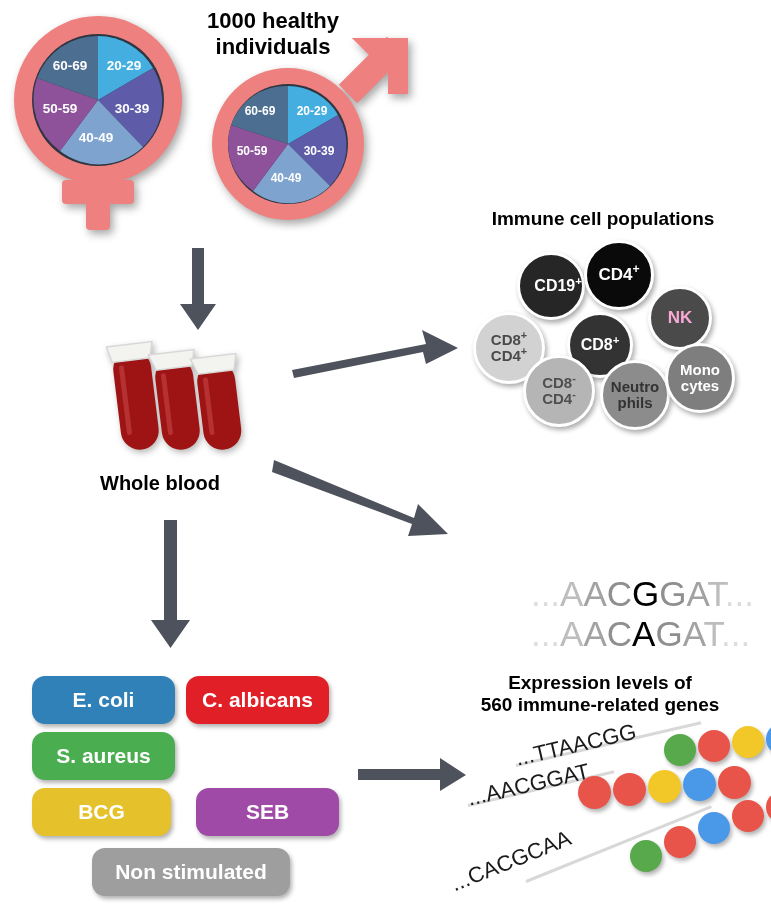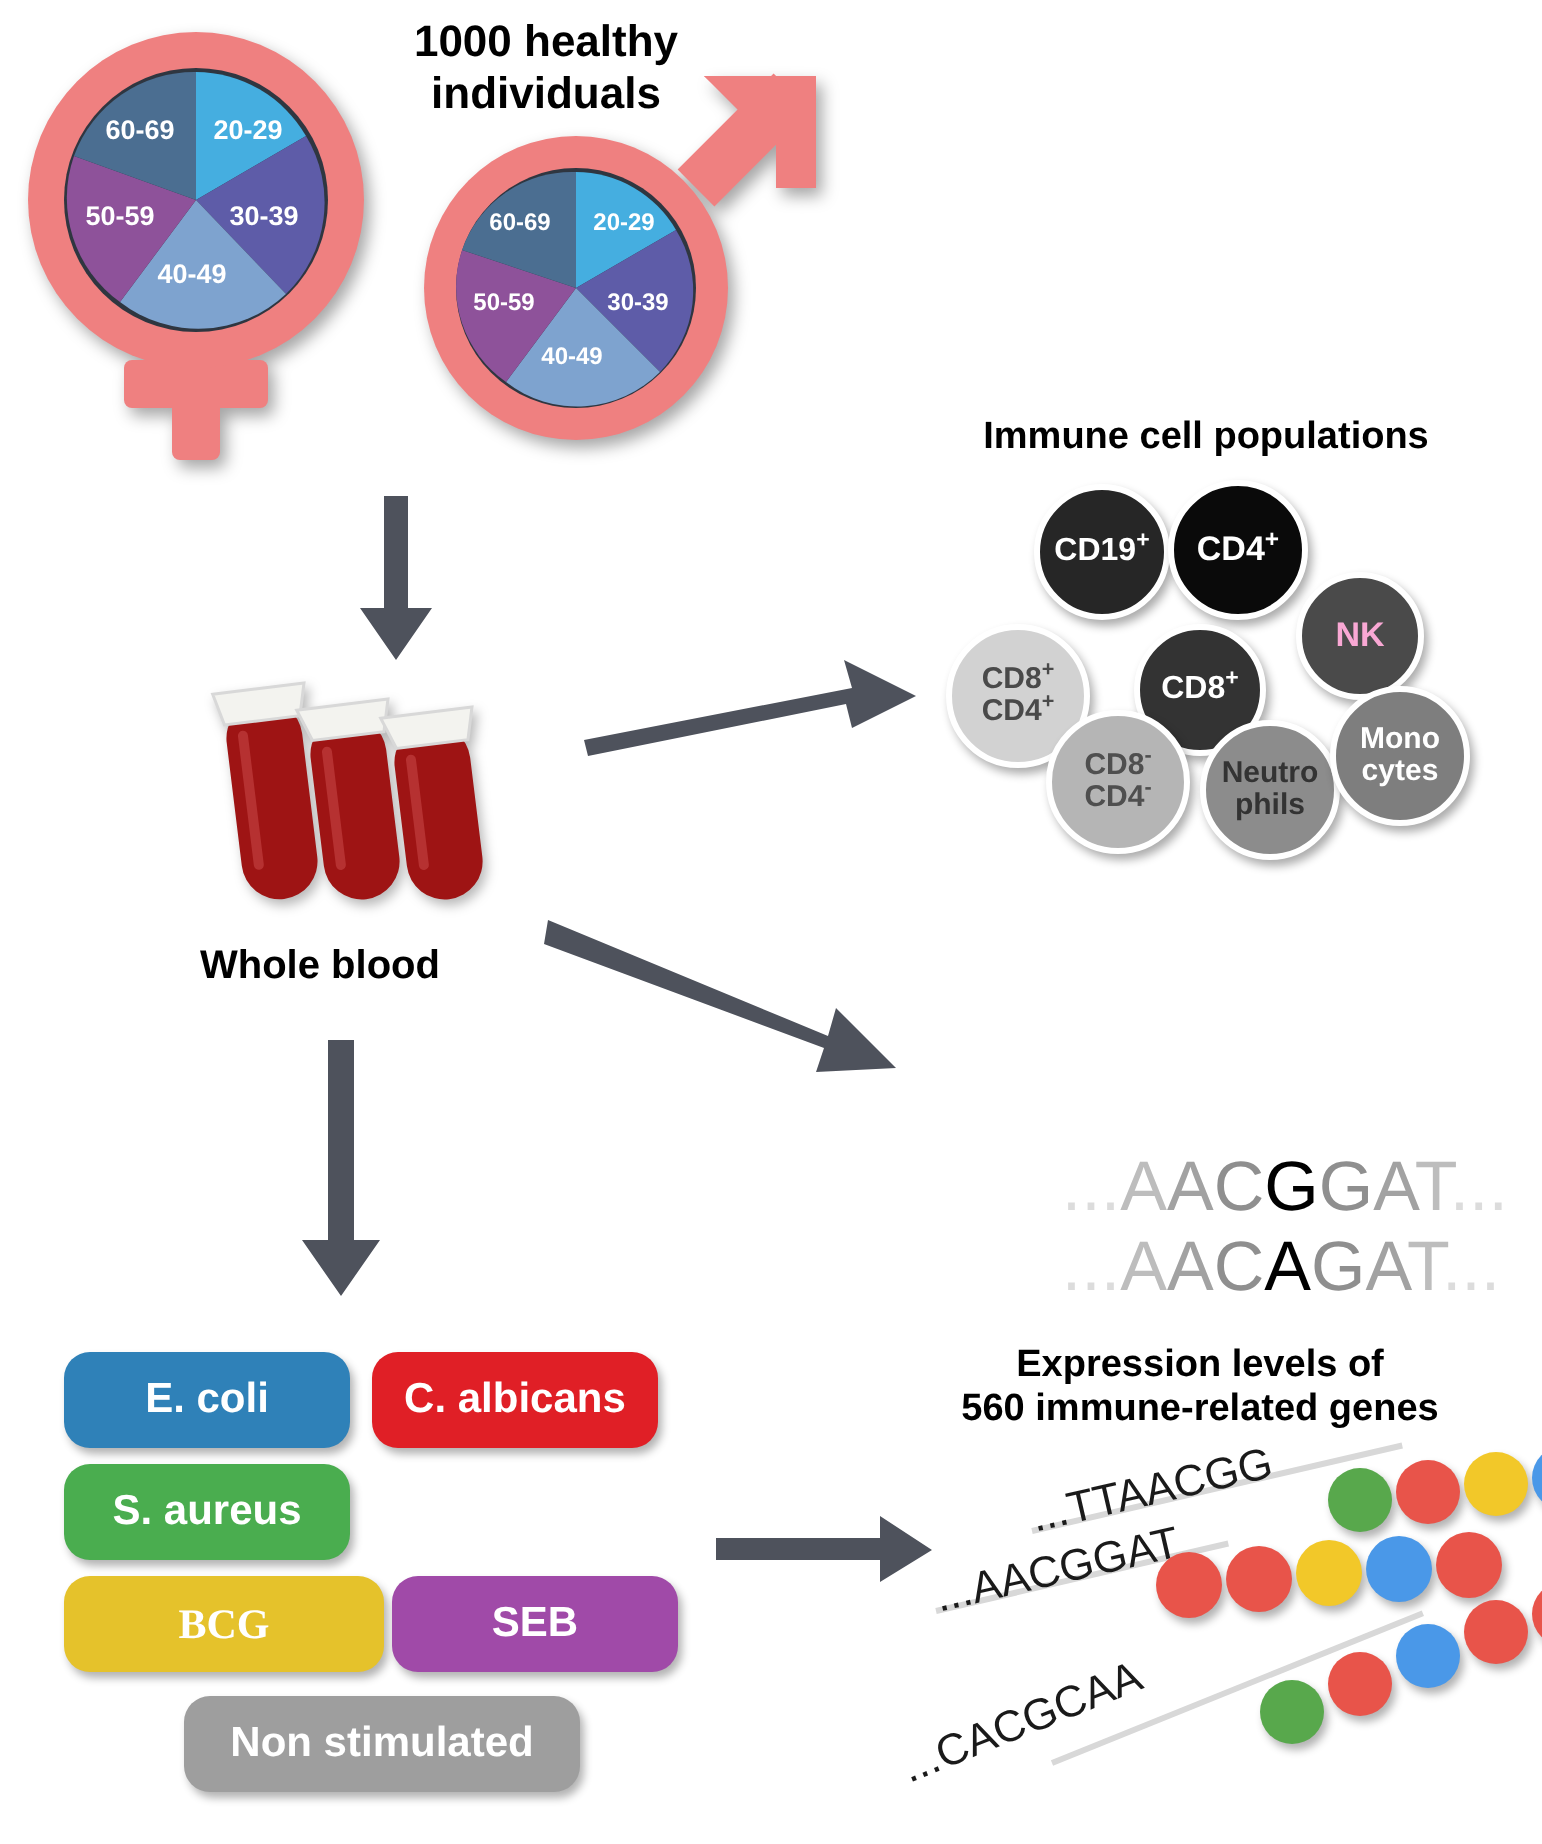--- a/index.html
+++ b/index.html
@@ -150,21 +150,21 @@
   <div class="abs title" id="title-immune">Immune cell populations</div>
 
   <div class="abs" style="left:0;top:0;width:771px;height:922px;pointer-events:none;">
 
     <div class="bubble" style="left:473px;top:312px;width:72px;height:72px;background:#d2d2d2;color:#4a4a4a;font-size:15px;">
       <span>
         CD8<span class="bsup">+</span><br>CD4<span class="bsup">+</span>
       </span>
     </div>
 
-    <div class="bubble" style="left:517px;top:242px;width:68px;height:68px;background:#262626;color:#ffffff;font-size:16px;">
+    <div class="bubble" style="left:517px;top:252px;width:68px;height:68px;background:#262626;color:#ffffff;font-size:16px;justify-content:flex-end;">
       <span>
         CD19<span class="bsup">+</span>
       </span>
     </div>
 
     <div class="bubble" style="left:584px;top:240px;width:70px;height:70px;background:#0a0a0a;color:#ffffff;font-size:17px;">
       <span>
         CD4<span class="bsup">+</span>
       </span>
     </div>
@@ -205,21 +205,21 @@
 
   <div class="stim" style="left:32px;top:676px;width:143px;height:48px;background:#2f81b8;">
     <span>E. coli</span>
   </div>
   <div class="stim" style="left:186px;top:676px;width:143px;height:48px;background:#e01f26;">
     <span>C. albicans</span>
   </div>
   <div class="stim" style="left:32px;top:732px;width:143px;height:48px;background:#4aad4f;">
     <span>S. aureus</span>
   </div>
-  <div class="stim" style="left:32px;top:788px;width:160px;height:48px;background:#e5c22b;font-family:Liberation Serif, serif;">
+  <div class="stim" style="left:32px;top:788px;width:139px;height:48px;background:#e5c22b;">
     <span>BCG</span>
   </div>
   <div class="stim" style="left:186px;top:788px;width:143px;height:48px;background:#a04aa8;margin-left:10px;">
     <span>SEB</span>
   </div>
   <div class="stim" style="left:92px;top:848px;width:198px;height:48px;background:#9e9e9e;">
     <span>Non stimulated</span>
   </div>
 
   <div class="abs title" id="title-expression">

